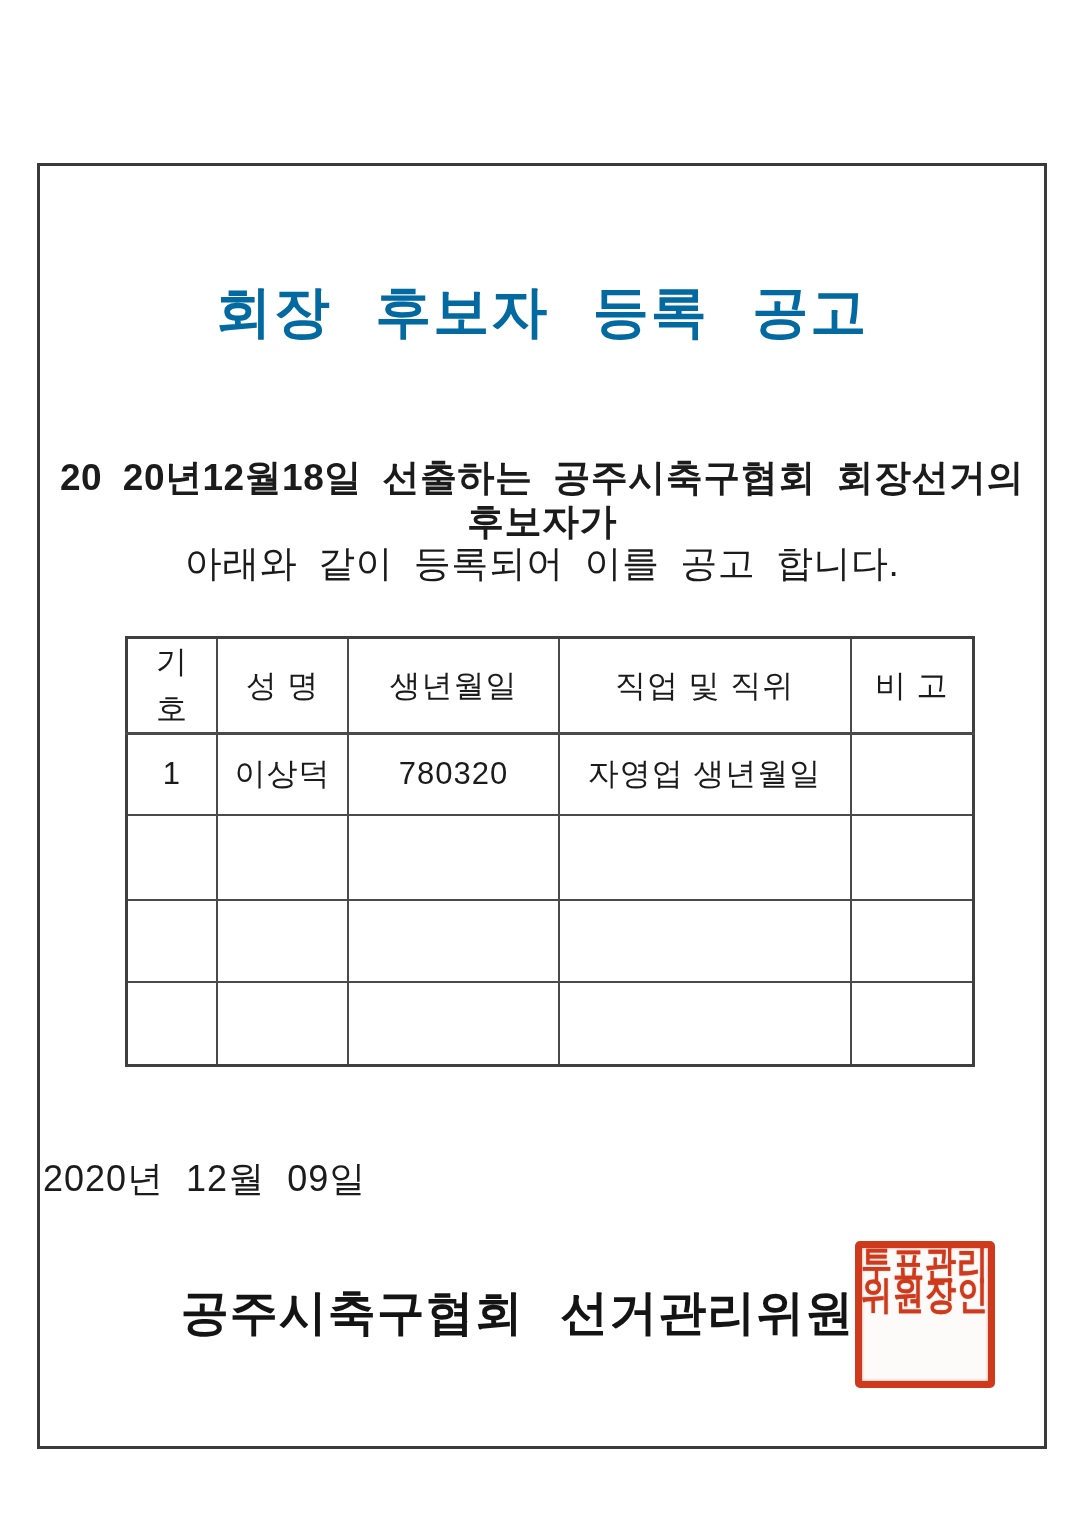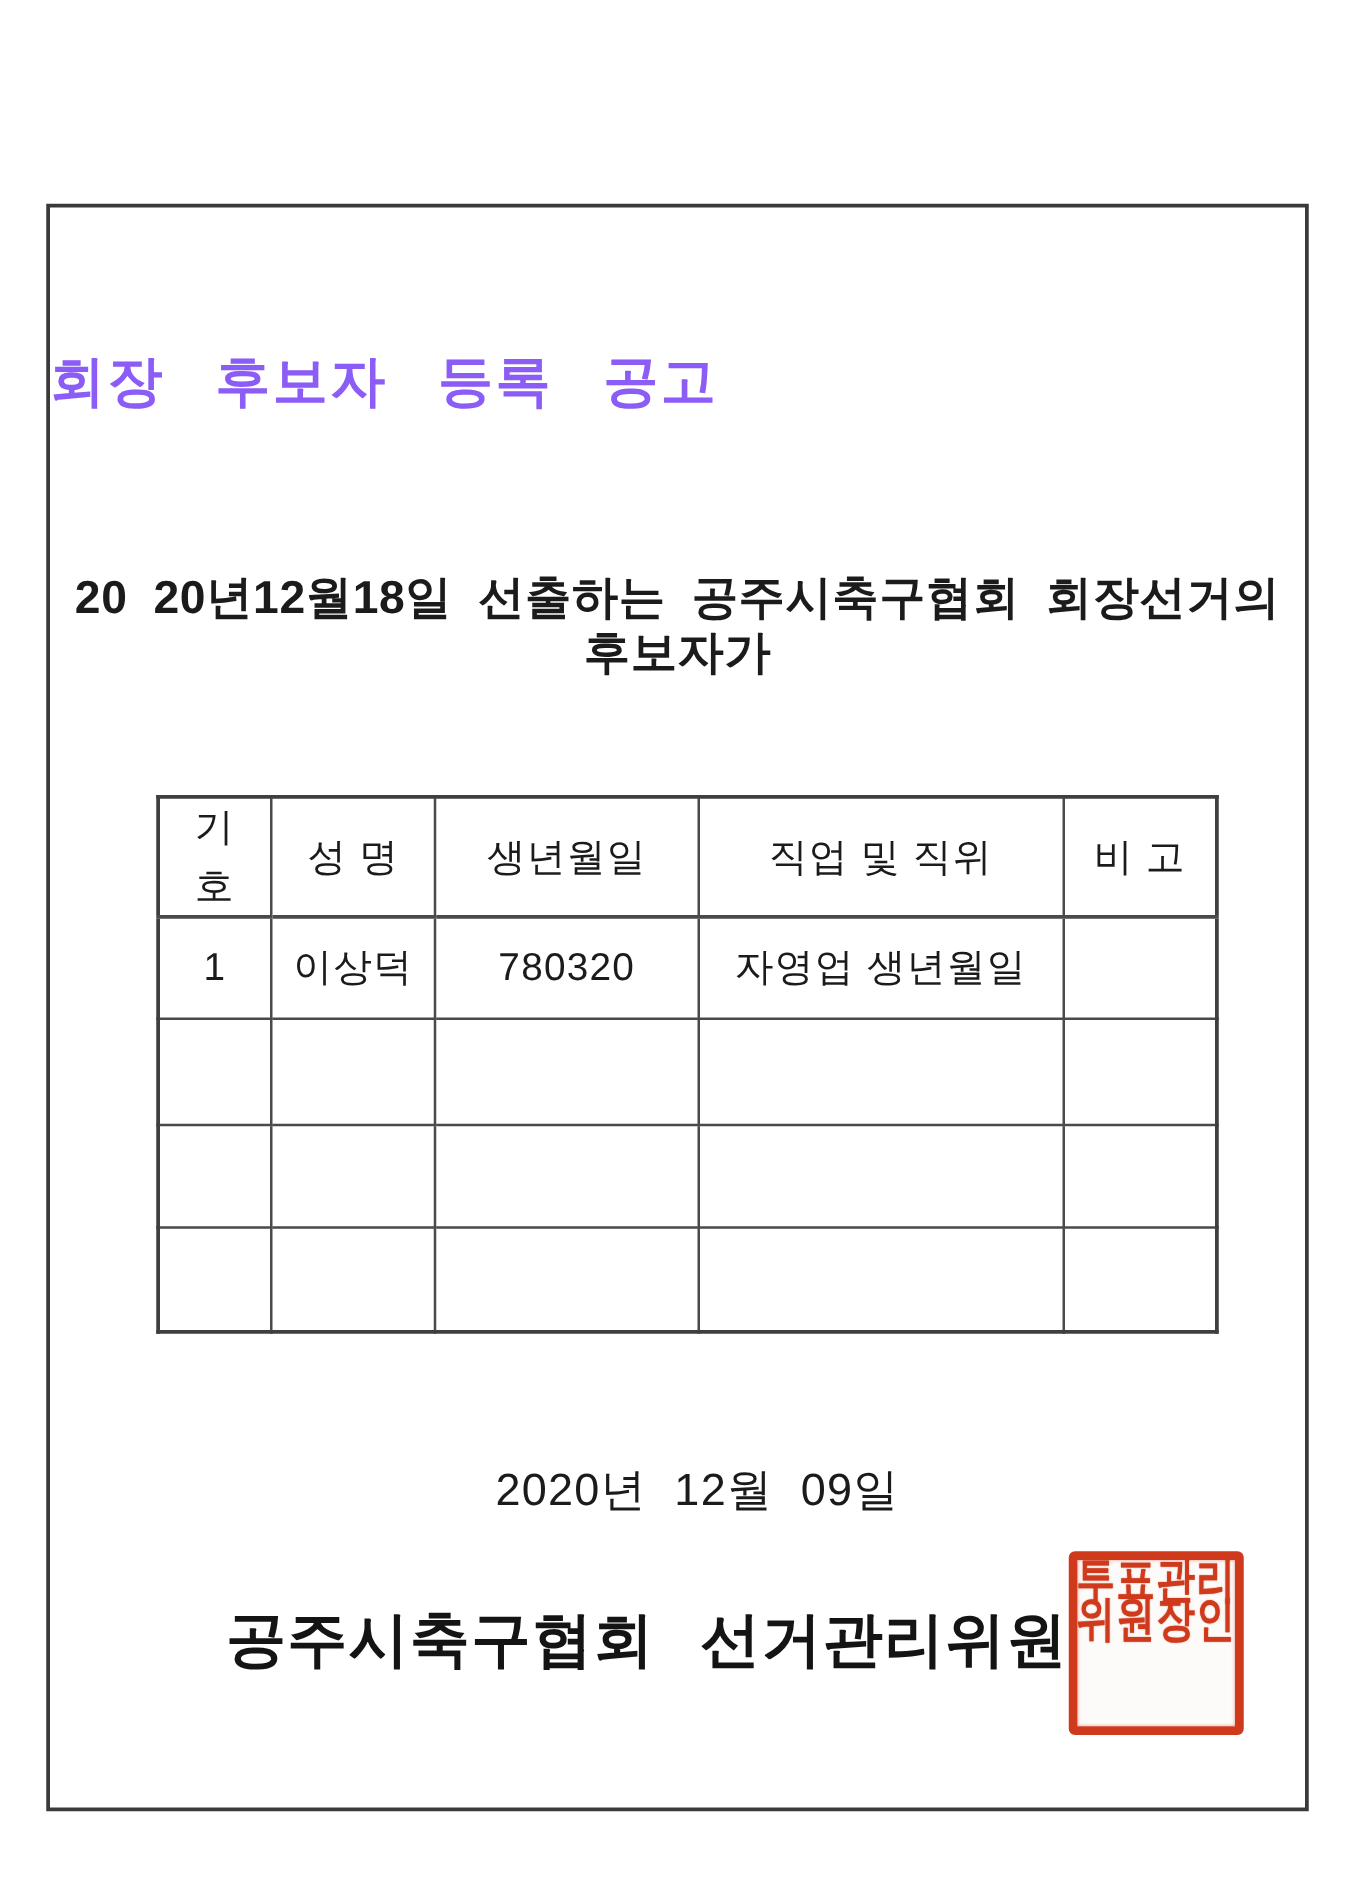--- a/index.html
+++ b/index.html
@@ -29,27 +29,27 @@
     height: 1280px;
     border: 3px solid #3a3a3a;
     background: #ffffff;
   }
   .doc-title {
     position: absolute;
     top: 118px;
     left: 0;
     width: 100%;
     margin: 0;
-    text-align: left;
-    font-size: 44px;
+    text-align: center;
+    font-size: 56px;
     font-weight: 700;
     letter-spacing: 2px;
     word-spacing: 26px;
     line-height: 1;
-    color: #8b5cf6;
+    color: #0369a1;
   }
   .body-line {
     position: absolute;
     left: 0;
     width: 100%;
     margin: 0;
     text-align: center;
     font-size: 37px;
     font-weight: 400;
     line-height: 1.2;
@@ -94,22 +94,22 @@
   .col-w-1 { width: 15.5%; }
   .col-w-2 { width: 24.9%; }
   .col-w-3 { width: 34.7%; }
   .col-w-4 { width: 14.4%; }
 
   .date-line {
     position: absolute;
     top: 988px;
     left: 0;
     width: 100%;
-    margin: 16px;
-    text-align: center;
+    margin: 3px;
+    text-align: left;
     font-size: 36px;
     letter-spacing: 1px;
     white-space: pre-wrap;
     line-height: 1.2;
   }
   .signature-line {
     position: absolute;
     top: 1118px;
     left: 0;
     width: 100%;
@@ -153,20 +153,21 @@
 </head>
 <body>
 
 <div class="page">
   <div class="frame">
 
     <h1 class="doc-title">회장 후보자 등록 공고</h1>
 
     <p class="body-line line1">20 20년12월18일 선출하는 공주시축구협회 회장선거의 후보자가</p>
 
+    <p class="body-line line2">아래와 같이 등록되어 이를 공고 합니다.</p>
 
     <table class="candidates">
       <thead>
         <tr>
           <th class="col-giho col-w-0">기
 호</th>
           <th class="col-w-1">성 명</th>
           <th class="col-w-2">생년월일</th>
           <th class="col-w-3">직업 및 직위</th>
           <th class="col-w-4">비 고</th>

